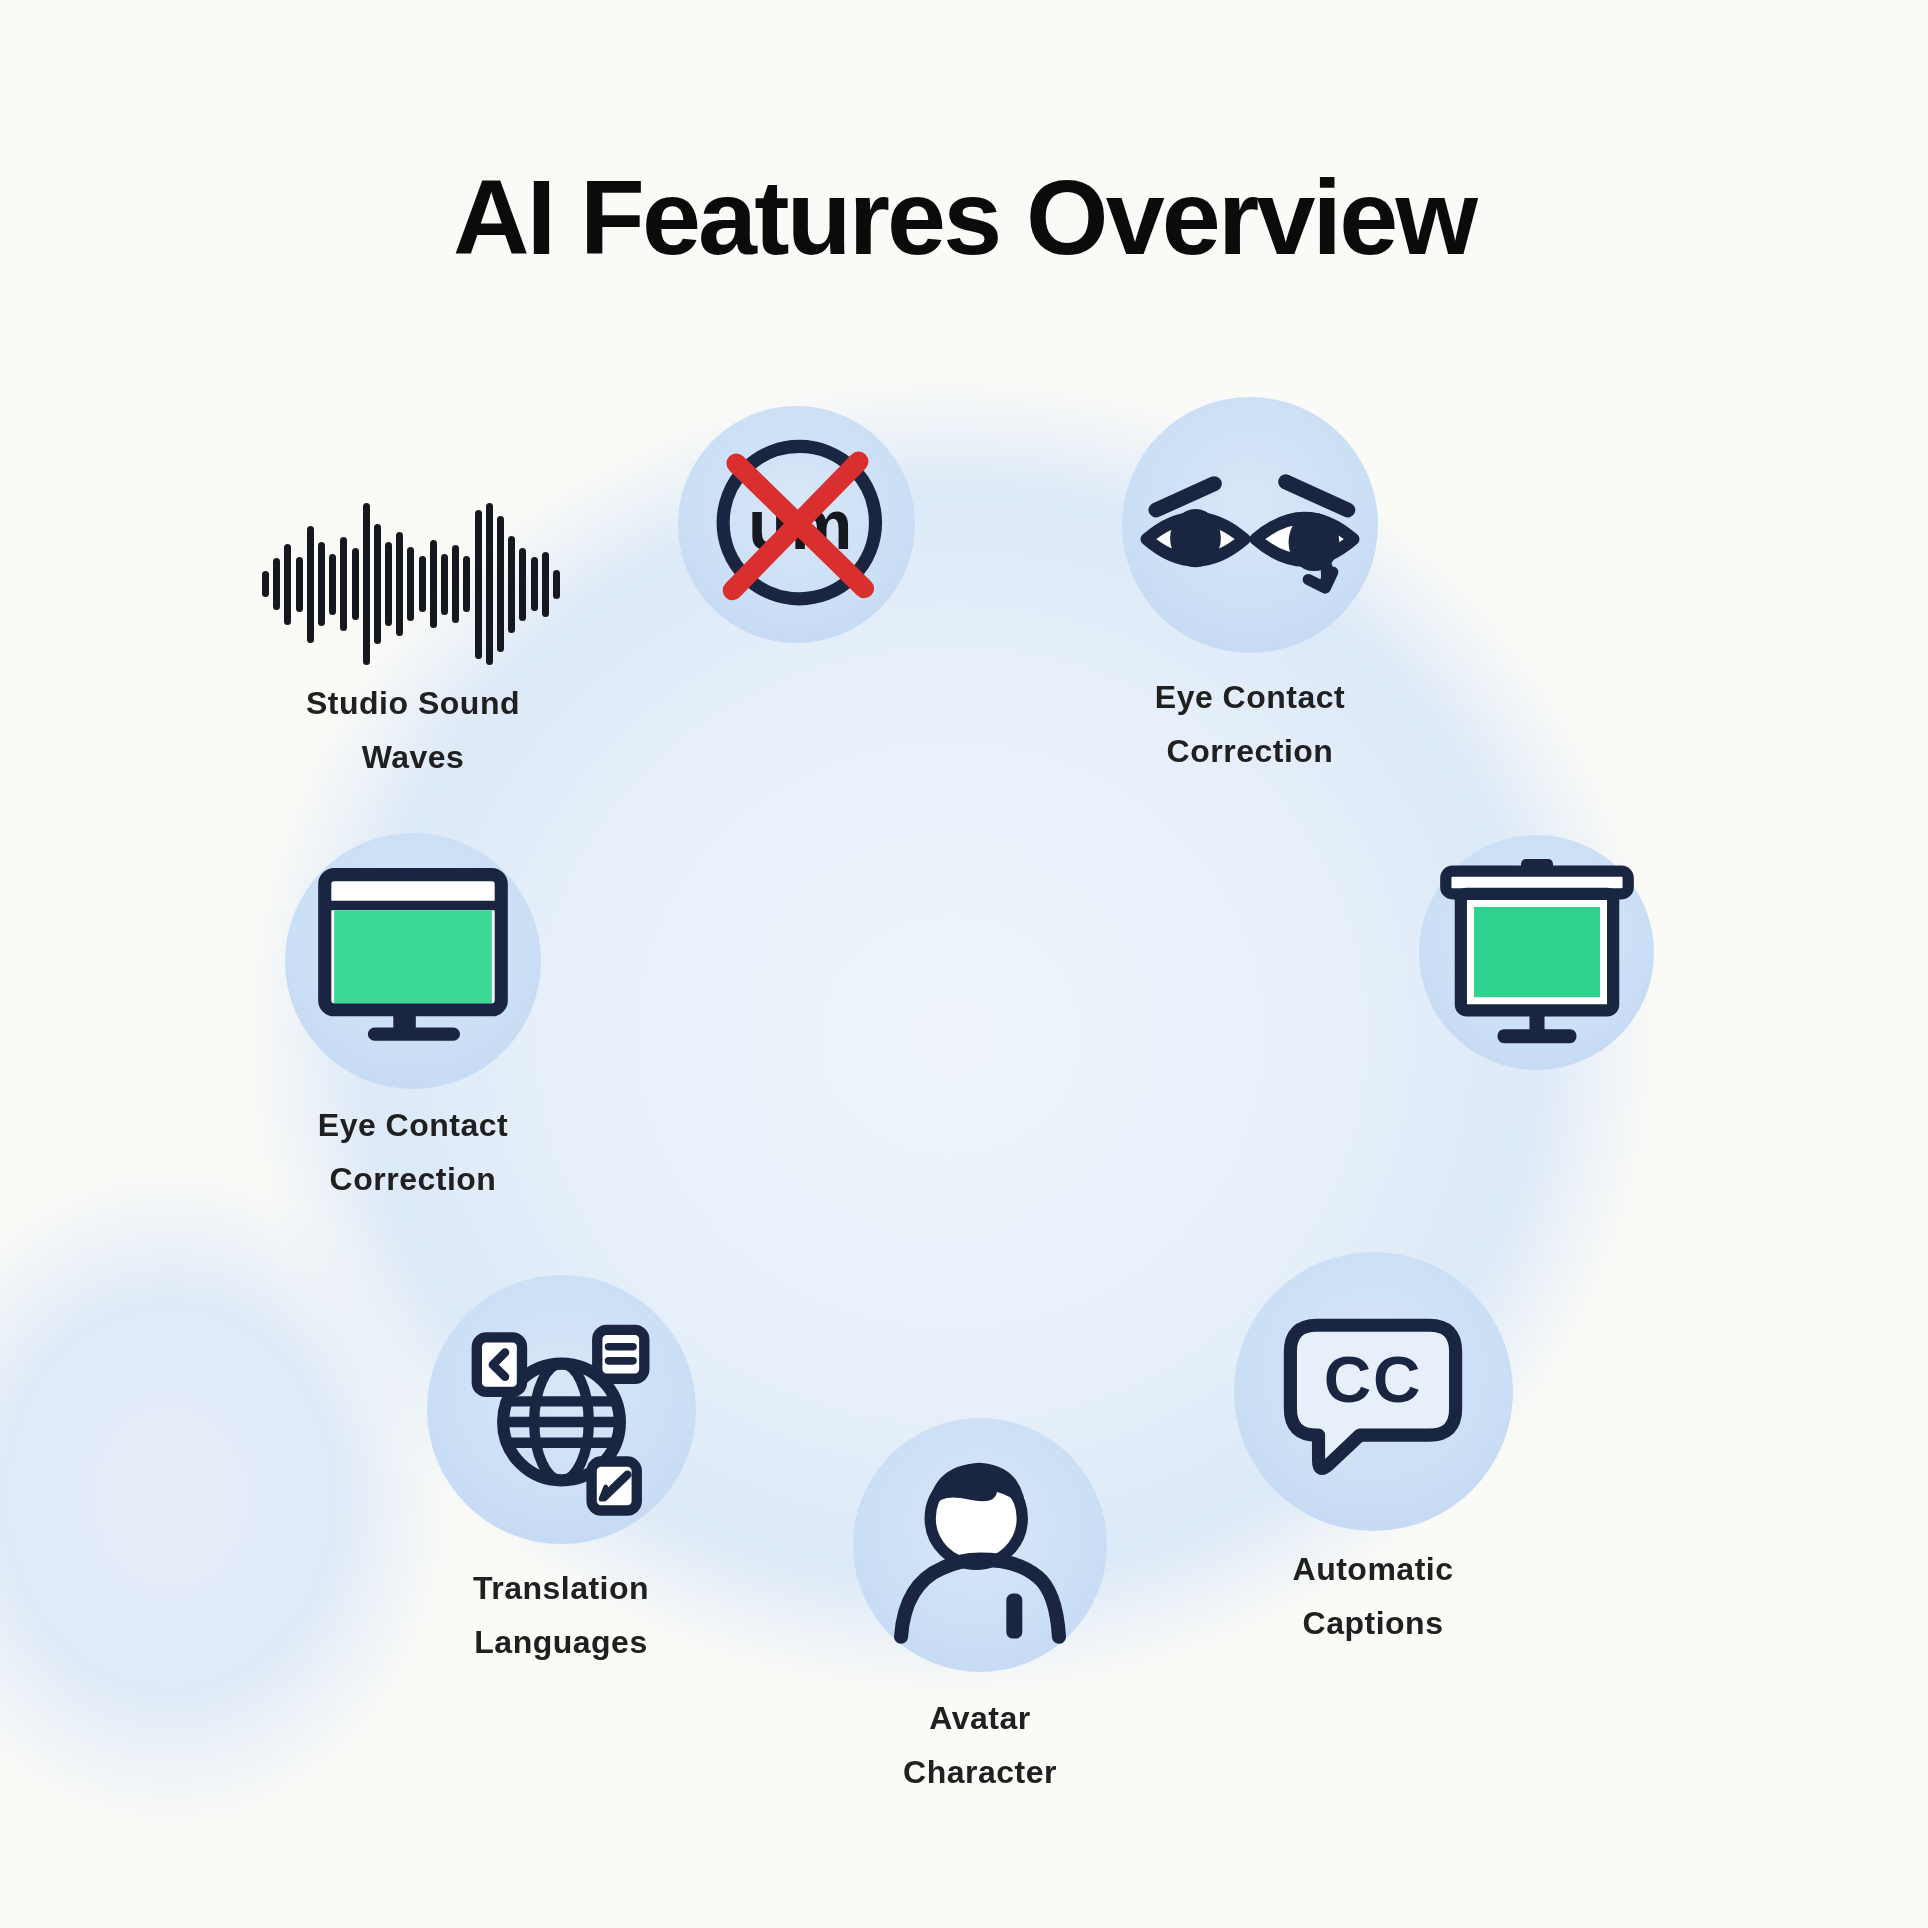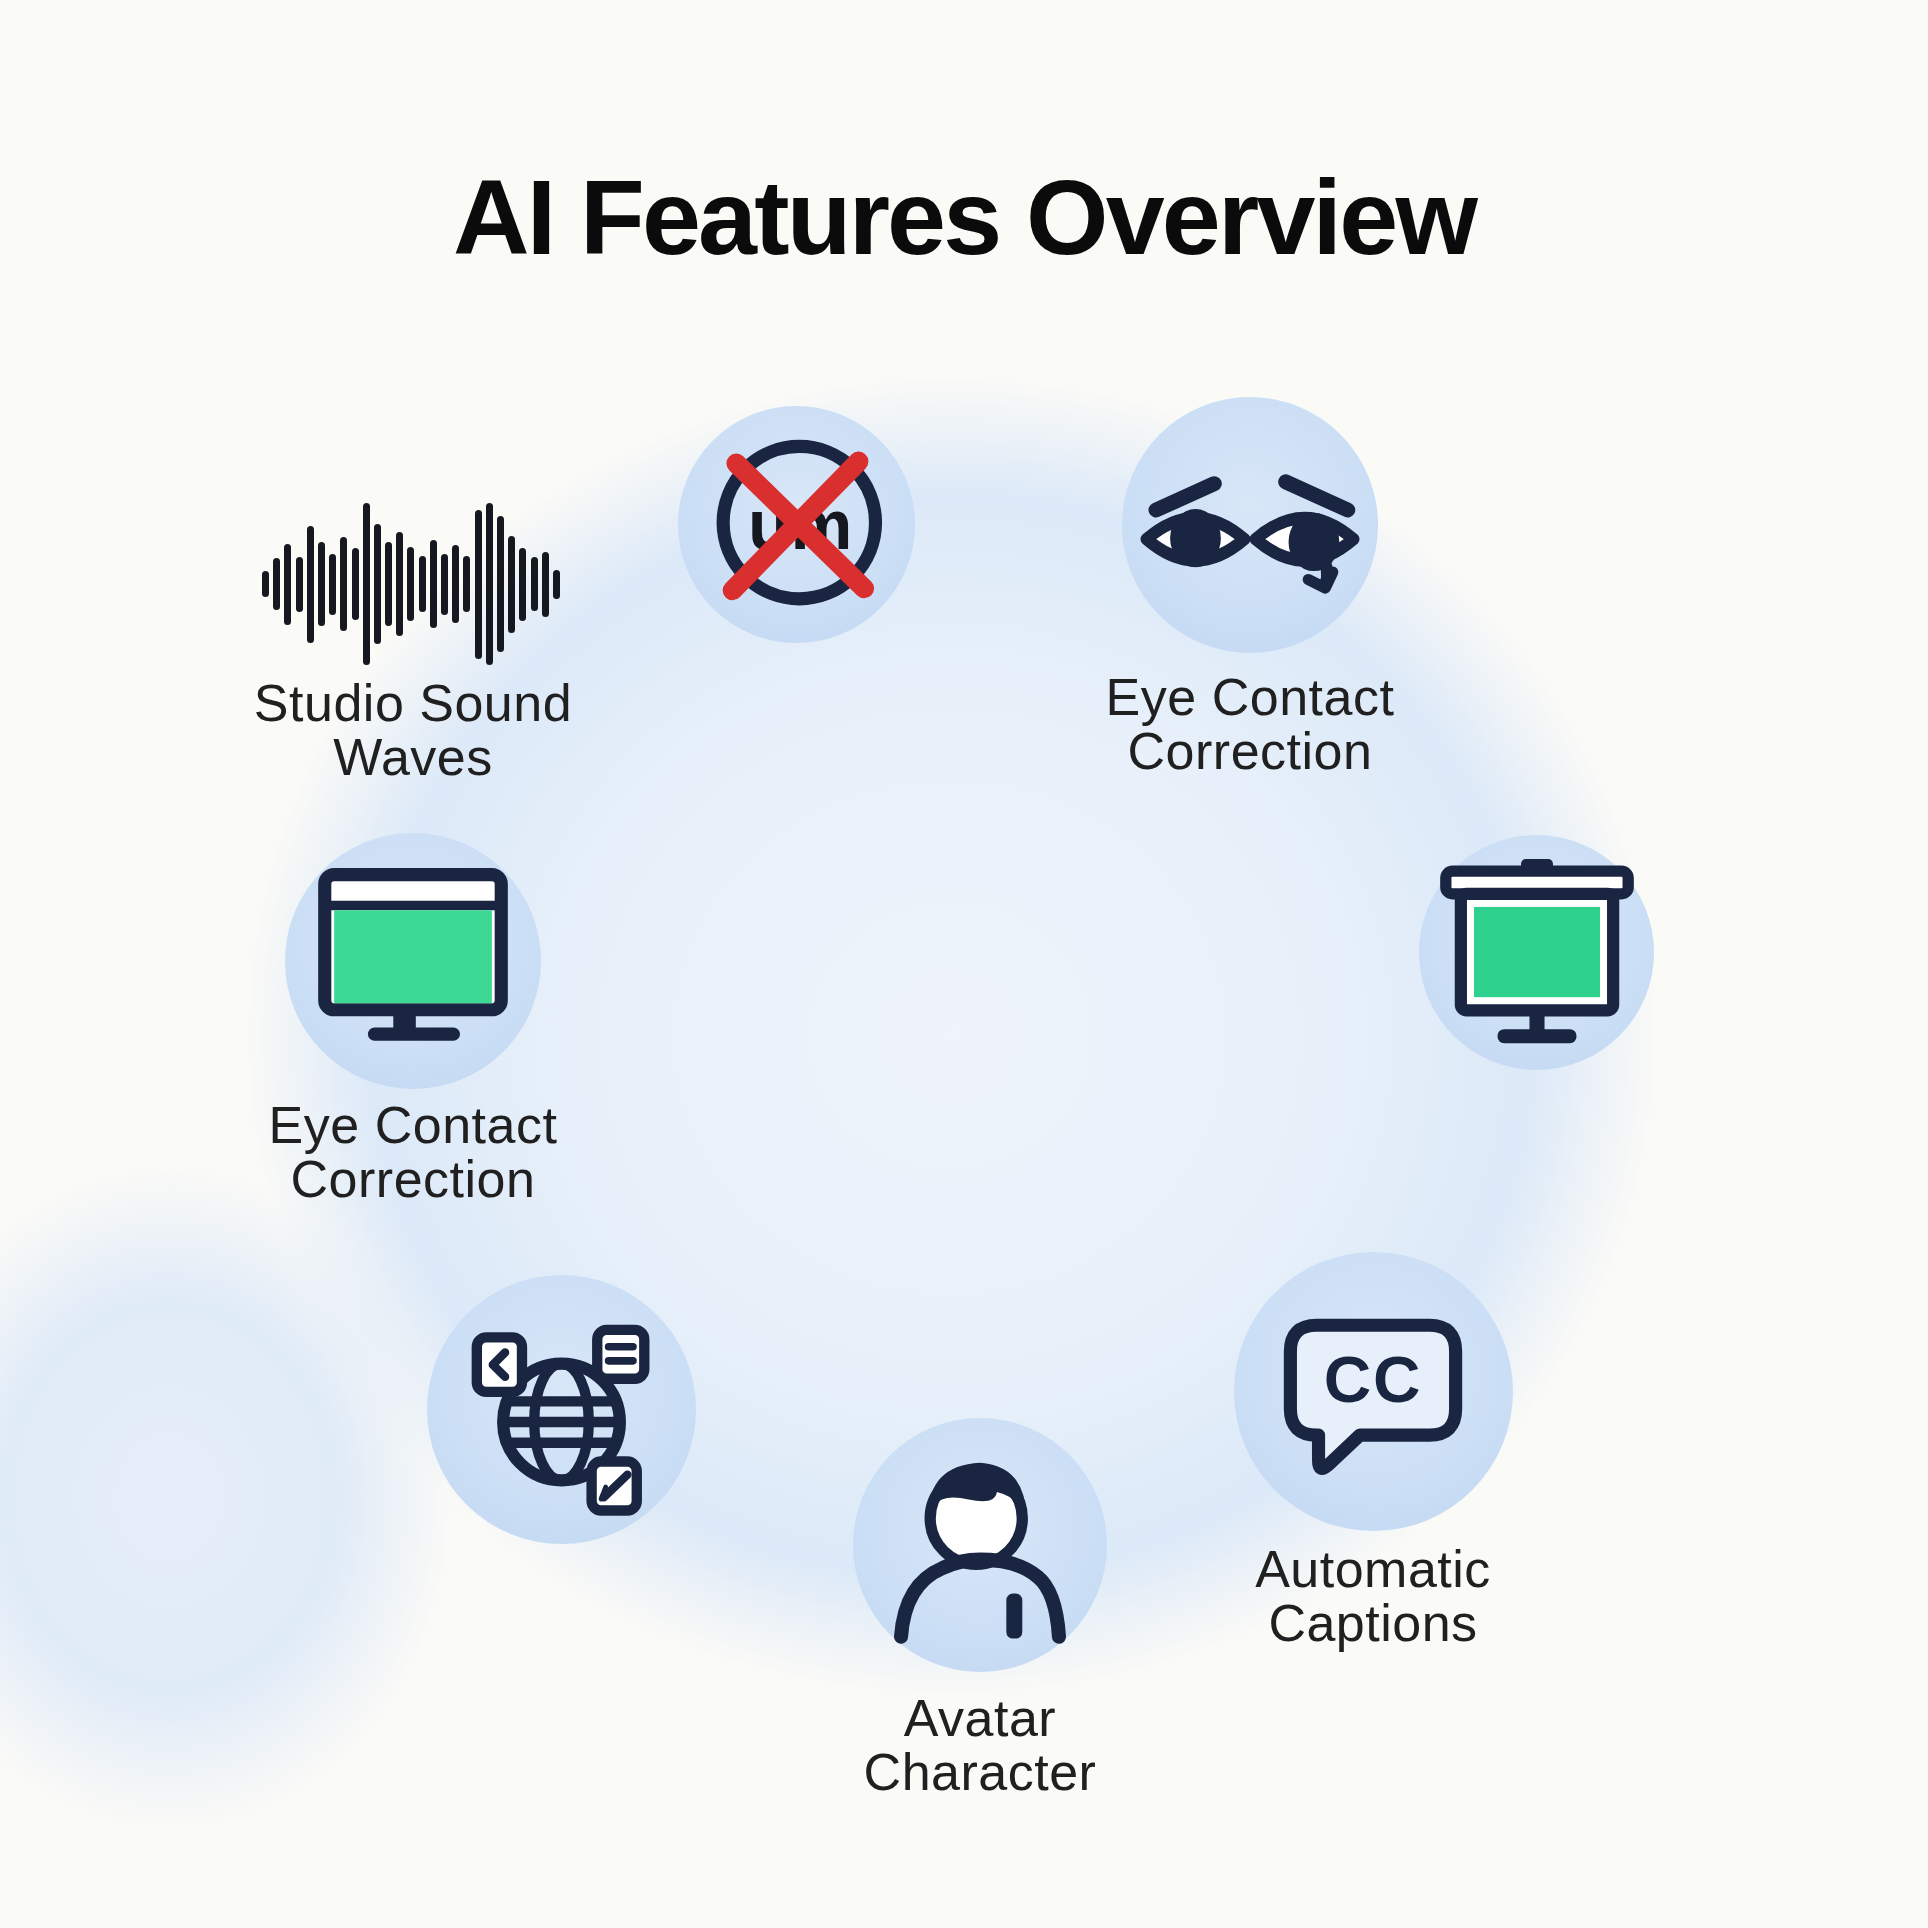--- a/index.html
+++ b/index.html
@@ -22,21 +22,21 @@
     font-size:106px;font-weight:700;letter-spacing:-2.8px;color:var(--title,#0b0b0b);
   }
   .feature{position:absolute;}
   .bubble{
     position:absolute;inset:0;border-radius:50%;
     background:radial-gradient(circle at 50% 42%,#d9e7f8 0%,#cadef5 62%,#c5daf3 80%,rgba(197,218,243,0) 98%);
   }
   .feature svg{position:absolute;overflow:visible;}
   .label{
     position:absolute;width:414px;text-align:center;
-    font-size:52px;line-height:54px;font-weight:400;letter-spacing:0.5px;
+    font-size:32px;line-height:54px;font-weight:700;letter-spacing:0.5px;
     color:var(--label,#202020);white-space:pre-line;
   }
   
   .f1{left:262px;top:501px;width:301px;height:166px;}
   .wave{position:absolute;left:0;top:0;width:301px;height:166px;display:flex;align-items:center;gap:4.2px;}
   .wbar{width:7px;border-radius:4.7px;background:var(--ink,#15181f);flex:0 0 auto;}
   .f1 .label{left:-56px;top:175px;}
   .f2{left:678px;top:406px;width:237px;height:237px;}
   .f2 svg{left:0;top:0;}
   .f2 .label{left:-89px;top:261px;}
@@ -183,20 +183,22 @@
       <path d="M52 140 H168" class="sn" stroke-width="11"></path>
       <rect x="20" y="28" width="48" height="58" rx="10" class="snw" stroke-width="11"></rect>
       <path d="M50 44 L37 57 L50 70" class="sn" stroke-width="9"></path>
       <rect x="148" y="20" width="50" height="52" rx="10" class="snw" stroke-width="11"></rect>
       <path d="M160 38 H186" class="sn" stroke-width="8"></path>
       <path d="M160 53 H186" class="sn" stroke-width="8"></path>
       <rect x="142" y="160" width="48" height="52" rx="10" class="snw" stroke-width="11"></rect>
       <path d="M155 198 L180 174" class="sn" stroke-width="9"></path>
       <path d="M152 200 L157 187" class="sn" stroke-width="5"></path>
     </svg>
+    <div class="label">Translation
+Languages</div>
   </section>
 
   <section class="feature f8">
     <div class="bubble"></div>
     <svg width="188" height="169" viewBox="0 0 200 180">
       <rect x="6" y="7" width="188" height="144" rx="10" class="snw" stroke-width="14"></rect>
       <path d="M13 40 H187" class="sn" stroke-width="10"></path>
       <rect x="16" y="45" width="168" height="99" class="fg2"></rect>
       <rect x="79" y="151" width="24" height="22" class="fn"></rect>
       <rect x="52" y="170" width="98" height="14" rx="7" class="fn"></rect>

